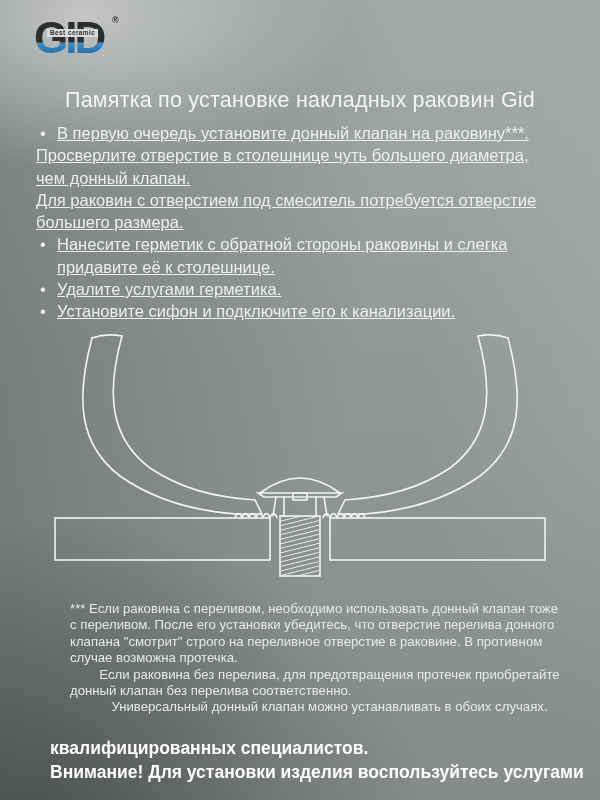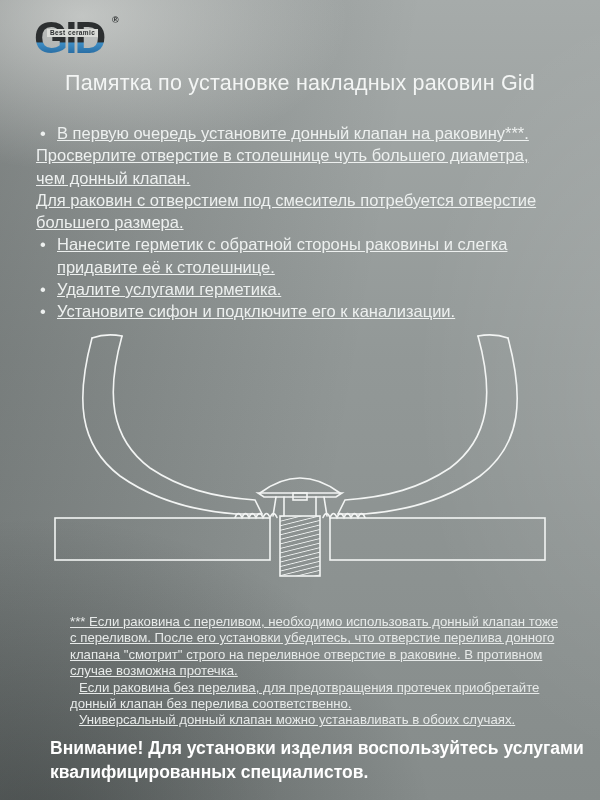--- a/index.html
+++ b/index.html
@@ -25,45 +25,45 @@
   }
   .reg-mark { position:absolute; left:78px; top:-1px; font-size:9px; color:#2c2f30; font-weight:700; }
   .tagline {
     position:absolute; left:13px; top:13px; font-size:6.5px; line-height:8px;
     background:#d9dbd7; color:#2c2f30; padding:0 3px; letter-spacing:0.4px; font-weight:700;
     white-space:nowrap;
   }
 
   
   .title {
-    position:absolute; top:71px; left:0; width:600px; text-align:center;
+    position:absolute; top:88px; left:0; width:600px; text-align:center;
     font-size:21.5px; color:#f3f5f4; letter-spacing:0.2px; white-space:nowrap;
   }
 
   
   .instructions {
     position:absolute; left:36px; top:122px; width:545px;
     font-size:16.5px; line-height:22.3px; color:#edf0ef;text-decoration:underline;
   }
   .instructions .line { white-space:nowrap; }
   .instructions .line .b { display:inline-block; width:21px; padding-left:4px; box-sizing:border-box; }
   .instructions .line .b:empty { display:none; }
   .instructions .line.indent { padding-left:21px; }
 
   
   .diagram { position:absolute; left:50px; top:330px; width:500px; height:265px; }
   .diagram svg { display:block; }
 
   
   .footnote {
-    position:absolute; left:70px; top:614px; width:510px;
-    font-size:13.2px; line-height:16.4px; color:#e7eae9;text-decoration:underline;
+    position:absolute; left:70px; top:601px; width:510px;
+    font-size:13.2px; line-height:16.4px; color:#e7eae9;
   }
   .footnote .fline { white-space:nowrap; }
-  .footnote .fline.indent { padding-left:9px; }
+  .footnote .fline.indent { padding-left:9px;text-align:center; }
 
   
   .warning {
     position:absolute; left:50px; top:737px; width:530px;
     font-size:17.5px; line-height:23.5px; font-weight:700; color:#ffffff;
   }
   .warning .wline { white-space:nowrap; }
 </style>
 </head>
 <body>
@@ -156,18 +156,18 @@
 
       <div class="fline indent"><span>Если раковина без перелива, для предотвращения протечек приобретайте</span></div>
 
       <div class="fline"><span>донный клапан без перелива соответственно.</span></div>
 
       <div class="fline indent"><span>Универсальный донный клапан можно устанавливать в обоих случаях.</span></div>
     </div>
 
   <div class="warning">
 
+      <div class="wline"><span>квалифицированных специалистов.</span></div>
+
       <div class="wline"><span>Внимание! Для установки изделия воспользуйтесь услугами</span></div>
-
-      <div class="wline"><span>квалифицированных специалистов.</span></div>
     </div>
 
 </div>
 
 </body></html>

